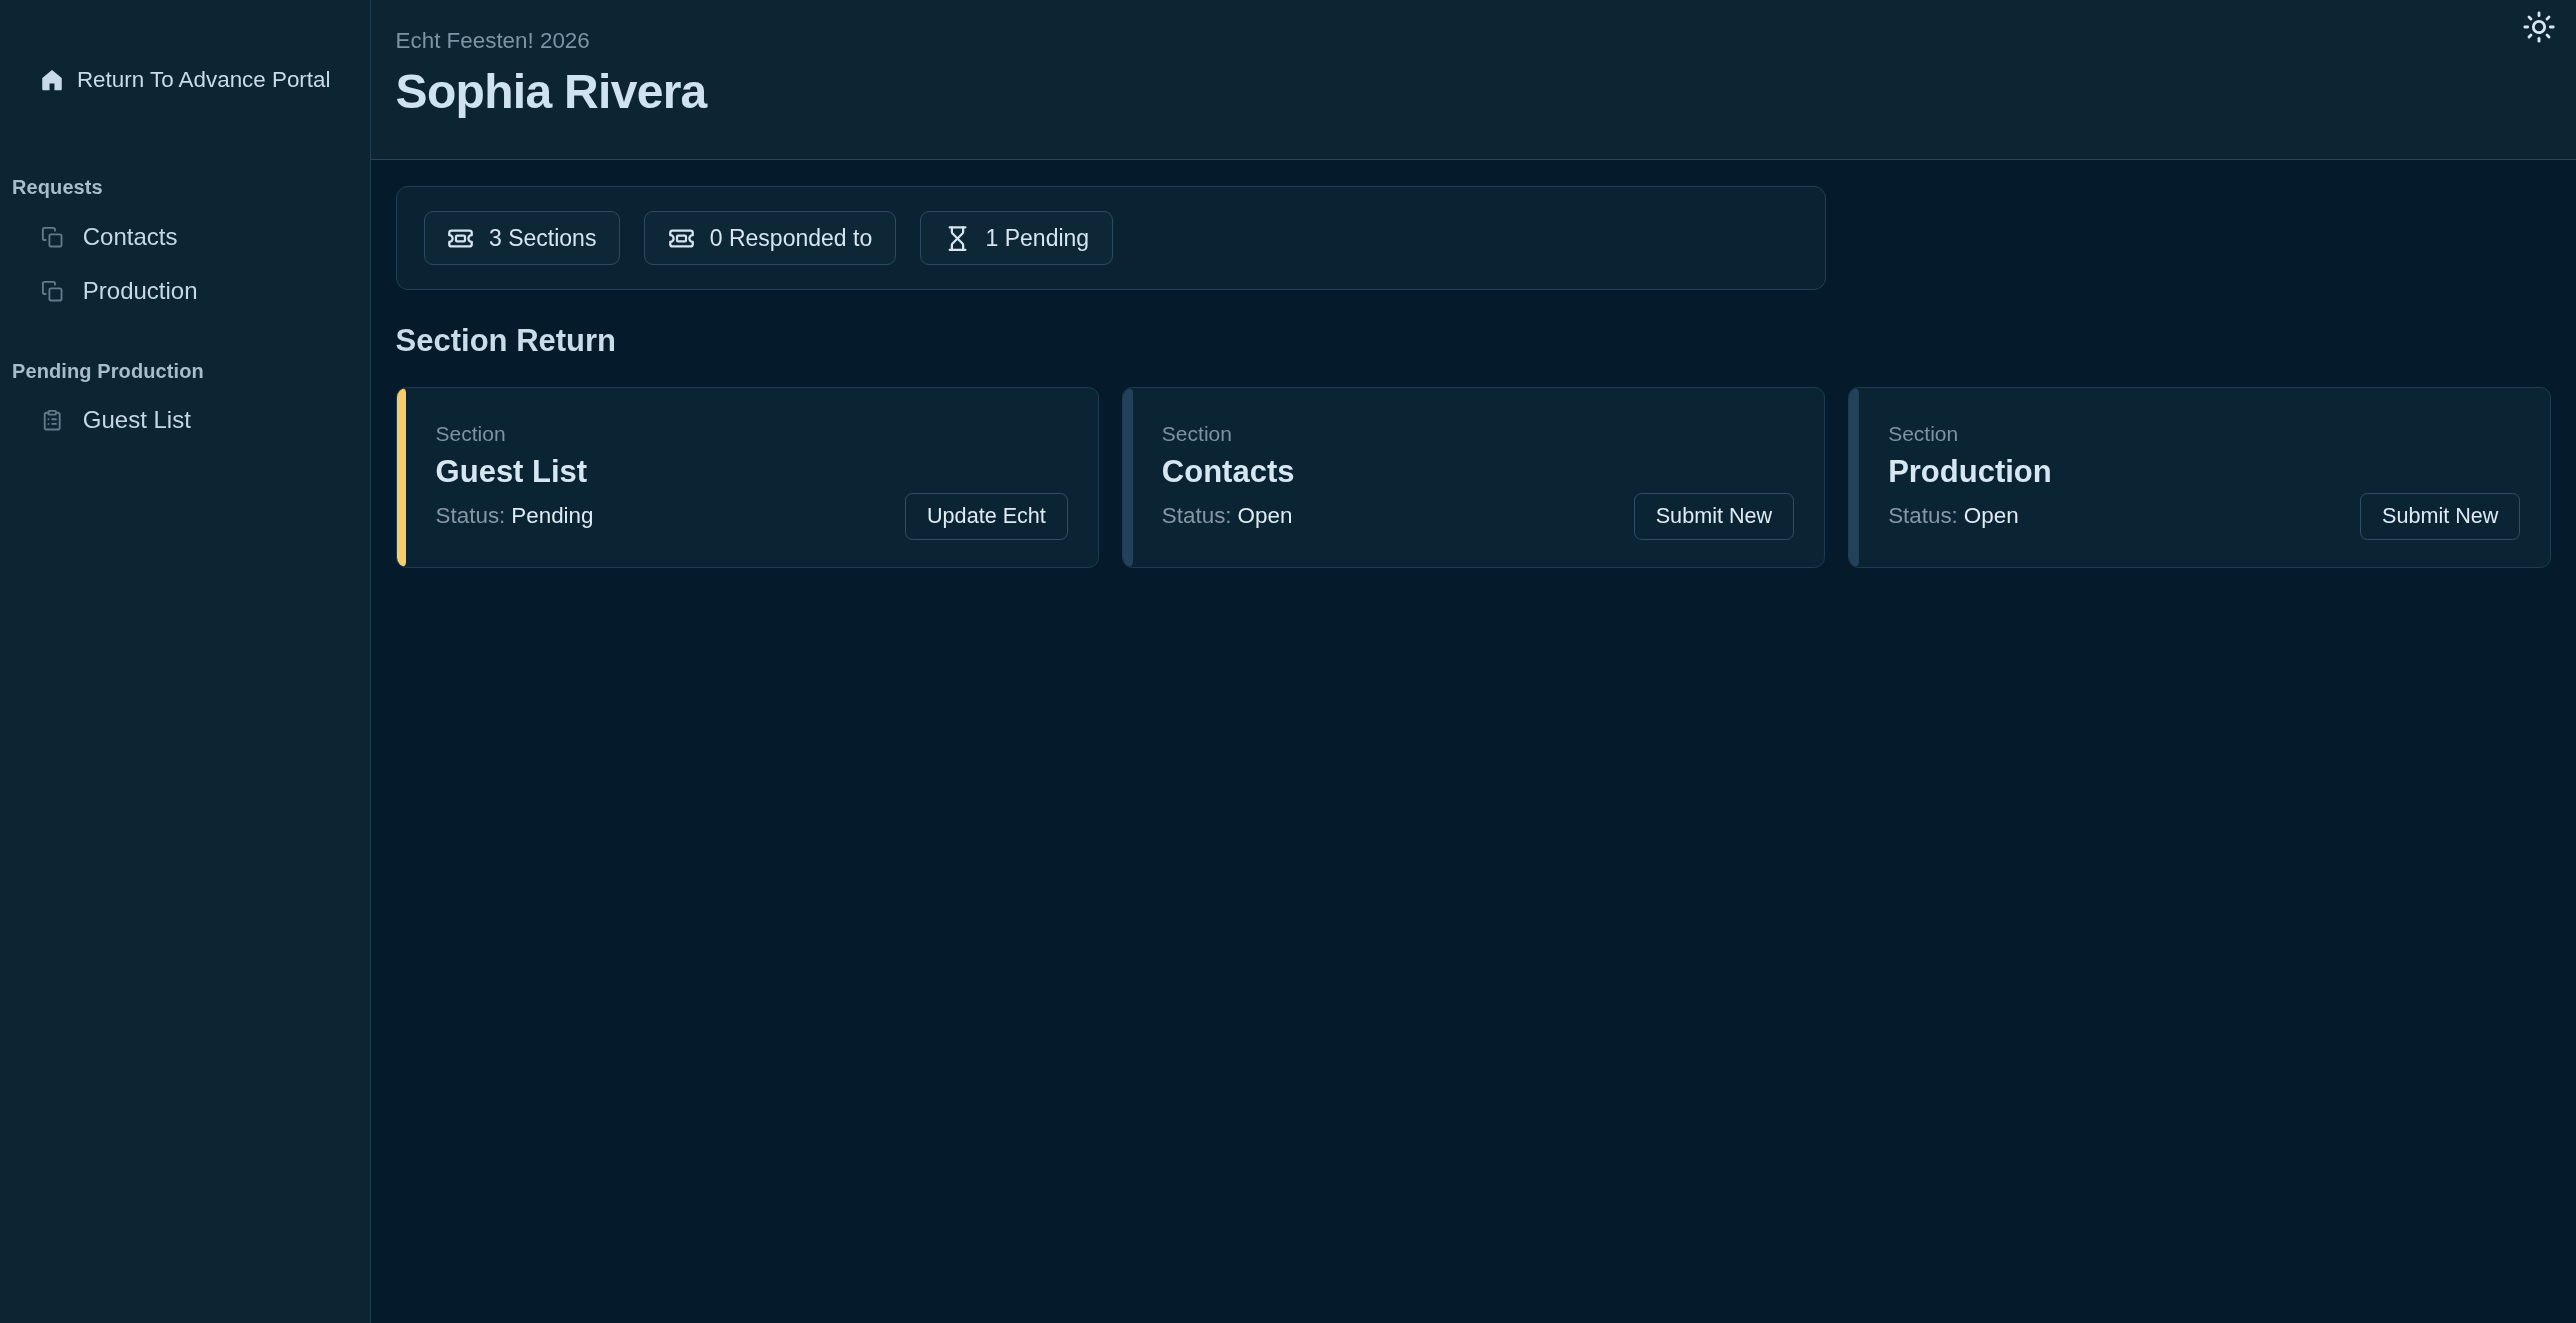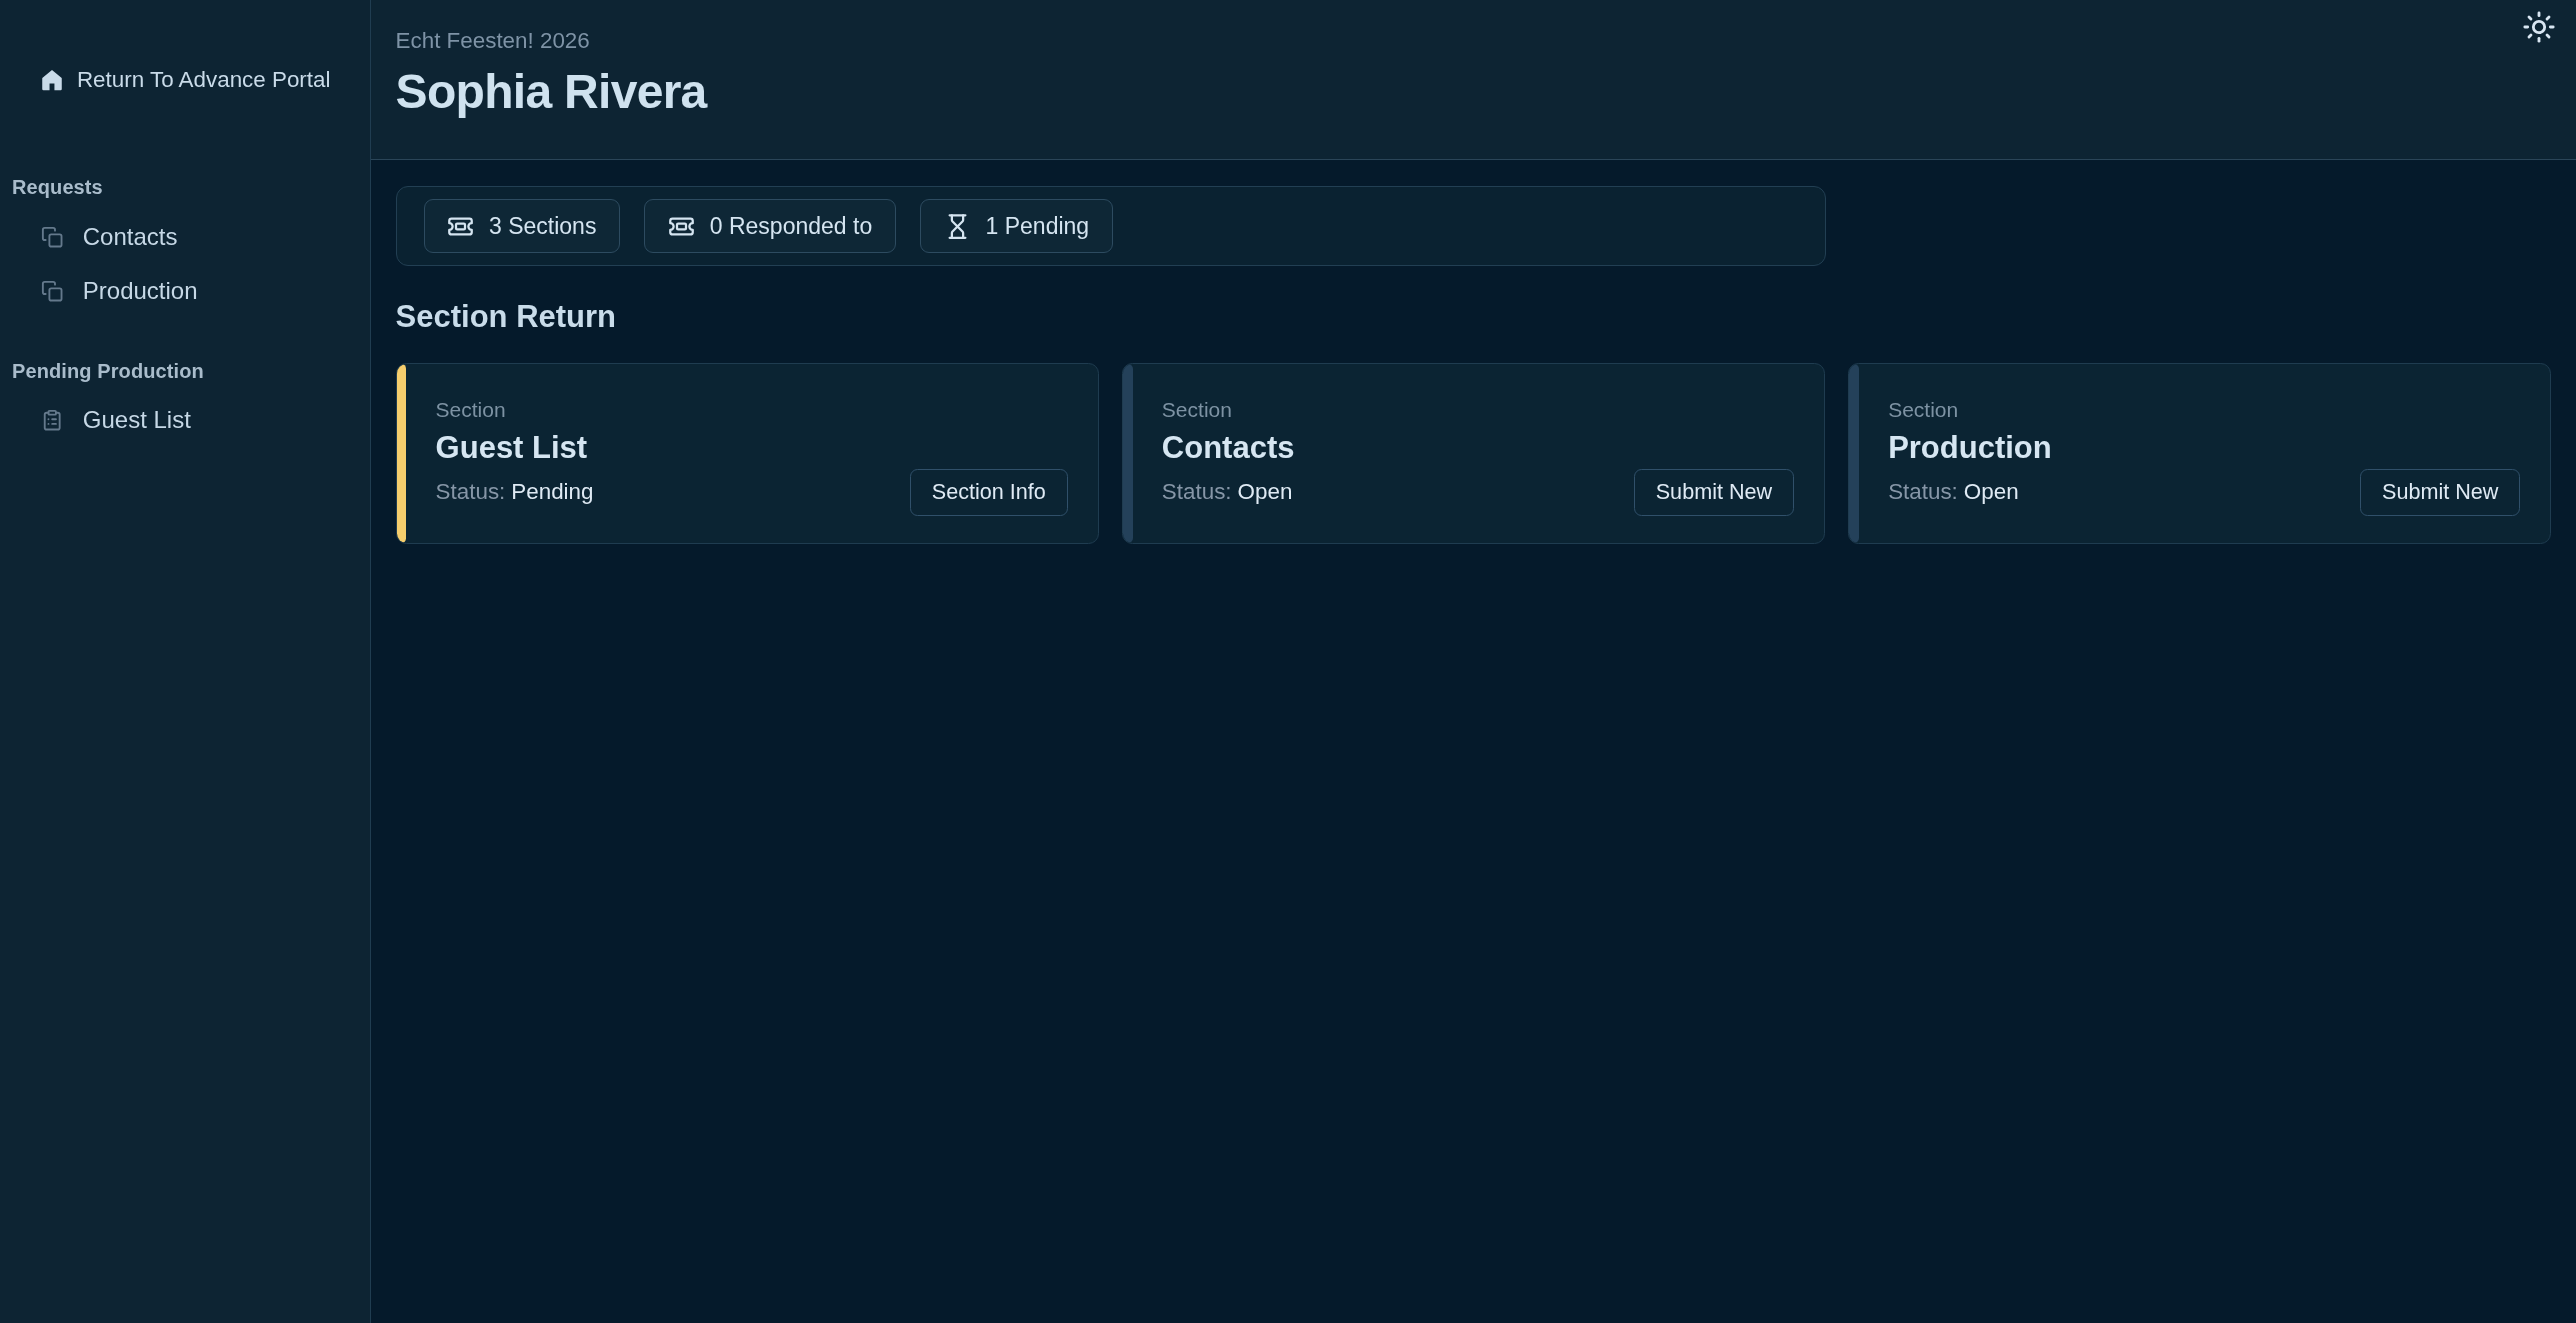--- a/index.html
+++ b/index.html
@@ -94,21 +94,21 @@
   }
 
   
   .content { flex: 1; padding: 26px 24.6px; overflow: auto; }
 
   .stats-bar {
     max-width: 1430px;
     border: 1.5px solid #223f53;
     background: #0a2231;
     border-radius: 12px;
-    padding: 12px 27px;
+    padding: 24px 27px;
     display: flex;
     align-items: flex-start;
     gap: 24.6px;
   }
   .stat-pill {
     display: inline-flex;
     align-items: center;
     gap: 15px;
     height: 54px;
     padding: 0 22.4px;
@@ -298,21 +298,21 @@
     <div class="cards">
 
       <div class="card">
         <div class="card-accent" style="background: rgb(246, 206, 109);"></div>
         <div class="card-kicker">Section</div>
         <div class="card-title">Guest List</div>
         <div class="card-footer">
           <div class="card-status">
             <span>Status:</span><span class="status-value">Pending</span>
           </div>
-          <button class="card-button">Section Info</button>
+          <button class="card-button">Update Echt</button>
         </div>
       </div>
 
       <div class="card">
         <div class="card-accent" style="background: rgb(36, 65, 90);"></div>
         <div class="card-kicker">Section</div>
         <div class="card-title">Contacts</div>
         <div class="card-footer">
           <div class="card-status">
             <span>Status:</span><span class="status-value">Open</span>

